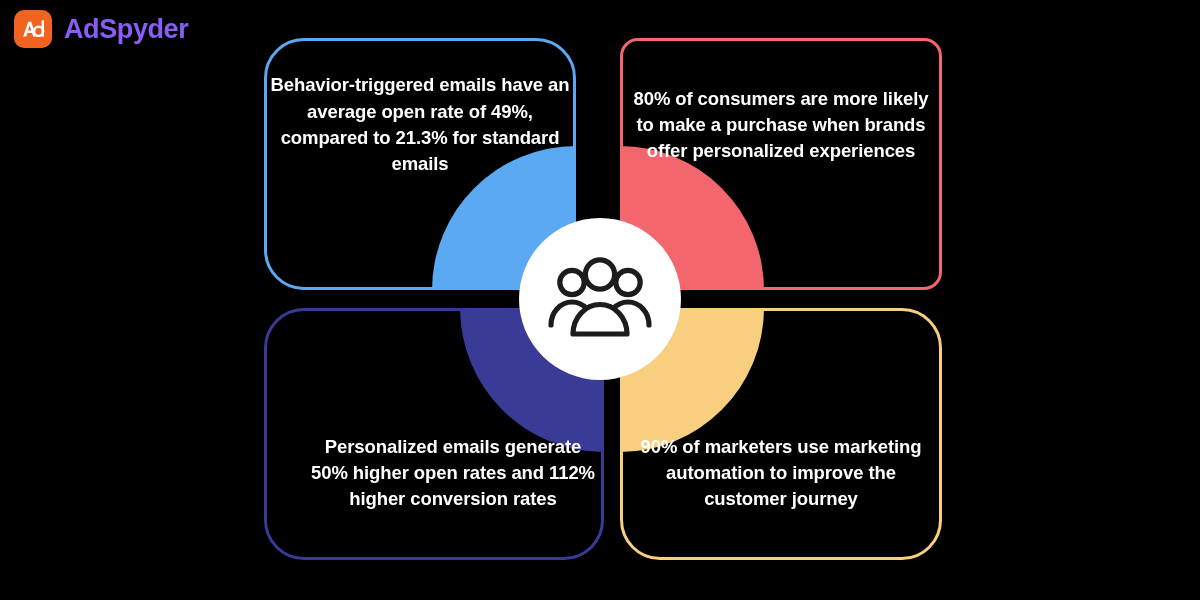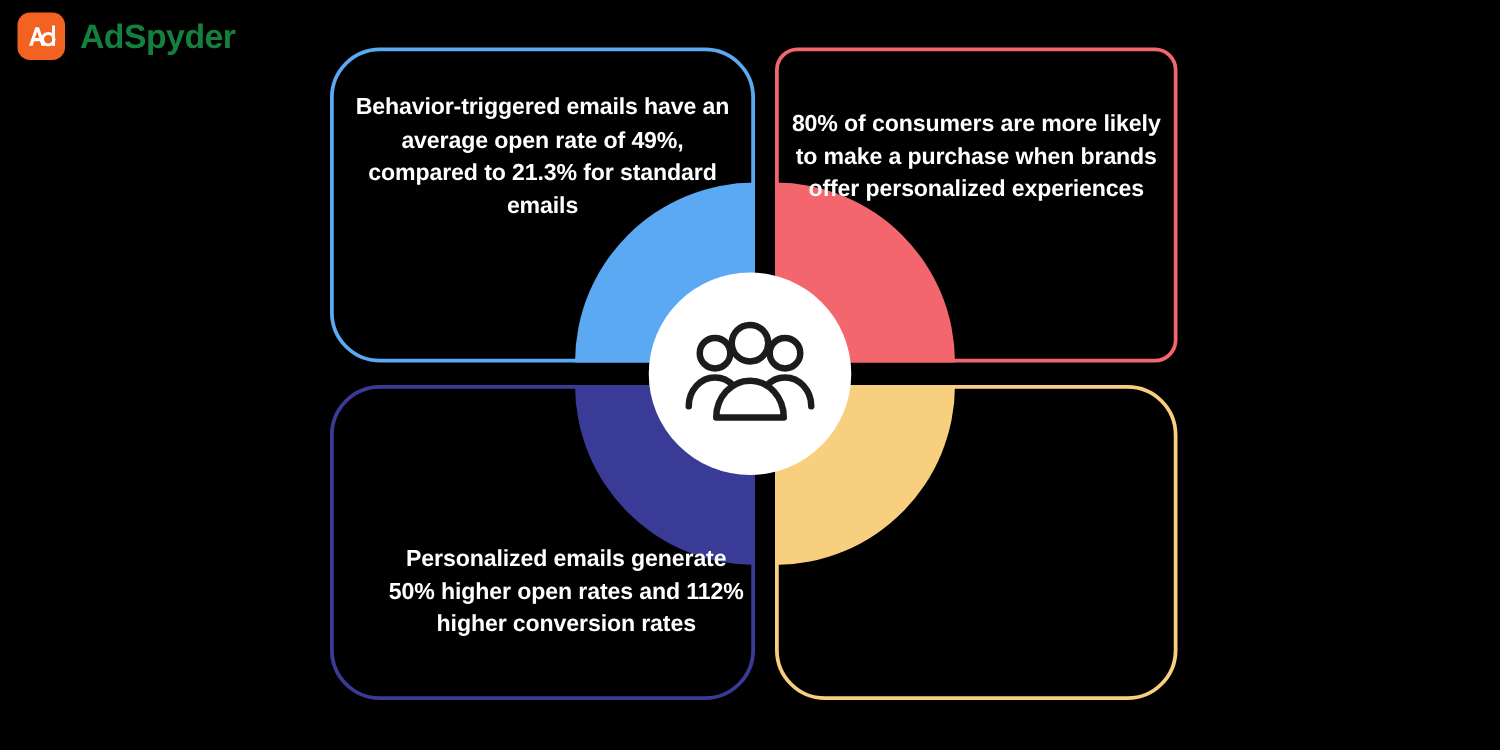--- a/index.html
+++ b/index.html
@@ -23,21 +23,21 @@
   }
   .brand-mark {
     width:38px; height:38px;
     border-radius:10px;
     background:#F26322;
     display:flex; align-items:center; justify-content:center;
     flex:0 0 auto;
   }
   .brand-mark svg { display:block; }
   .brand-name {
-    color:#15803d;
+    color:#8b5cf6;
     font-size:27px;
     font-weight:700;
     letter-spacing:-0.4px;
     line-height:1;
     white-space:nowrap;
   }
 
   
   .card {
     position:absolute;
@@ -56,21 +56,21 @@
     color:#ffffff;
     font-size:18.5px;
     font-weight:700;
     line-height:1.42;
     text-align:center;
     letter-spacing:-0.1px;
     width:300px;
   }
 
   
-  #card-tl { left:264px;  top:38px;  width:340px; height:252px; }
+  #card-tl { left:264px;  top:38px;  width:312px; height:252px; }
   #card-tr { left:620px;  top:38px;  width:322px; height:252px;border-radius:18px; }
   #card-bl { left:264px;  top:308px; width:340px; height:252px; }
   #card-br { left:620px;  top:308px; width:322px; height:252px; }
 
   
   #card-tl .card-text { margin-bottom:78px; }
   #card-tr .card-text { margin-bottom:78px; }
   #card-bl .card-text { margin-top:78px; }
   #card-br .card-text { margin-top:78px; }
 
@@ -146,20 +146,21 @@
     <div class="card-text">80% of consumers are more likely to make a purchase when brands offer personalized experiences</div>
   </div>
 
   <div class="card" id="card-bl" style="border-color: rgb(58, 58, 151); padding-left: 38px;">
     <div class="blob" id="blob-bl" style="background: rgb(58, 58, 151);"></div>
     <div class="card-text">Personalized emails generate 50% higher open rates and 112% higher conversion rates</div>
   </div>
 
   <div class="card" id="card-br" style="border-color: rgb(248, 207, 127);">
     <div class="blob" id="blob-br" style="background: rgb(248, 207, 127);"></div>
+    <div class="card-text">90% of marketers use marketing automation to improve the customer journey</div>
   </div>
 
   <div class="center-hub" style="background: rgb(255, 255, 255);">
     <span>
       <svg width="104" height="86" viewBox="0 0 104 86" aria-hidden="true">
         <g fill="none" stroke="#1C1C1C" stroke-width="5.2" stroke-linecap="round" stroke-linejoin="round">
 
           <circle cx="24" cy="26.5" r="12.2"></circle>
           <path d="M3 69 a21 23 0 0 1 42 0"></path>
 

